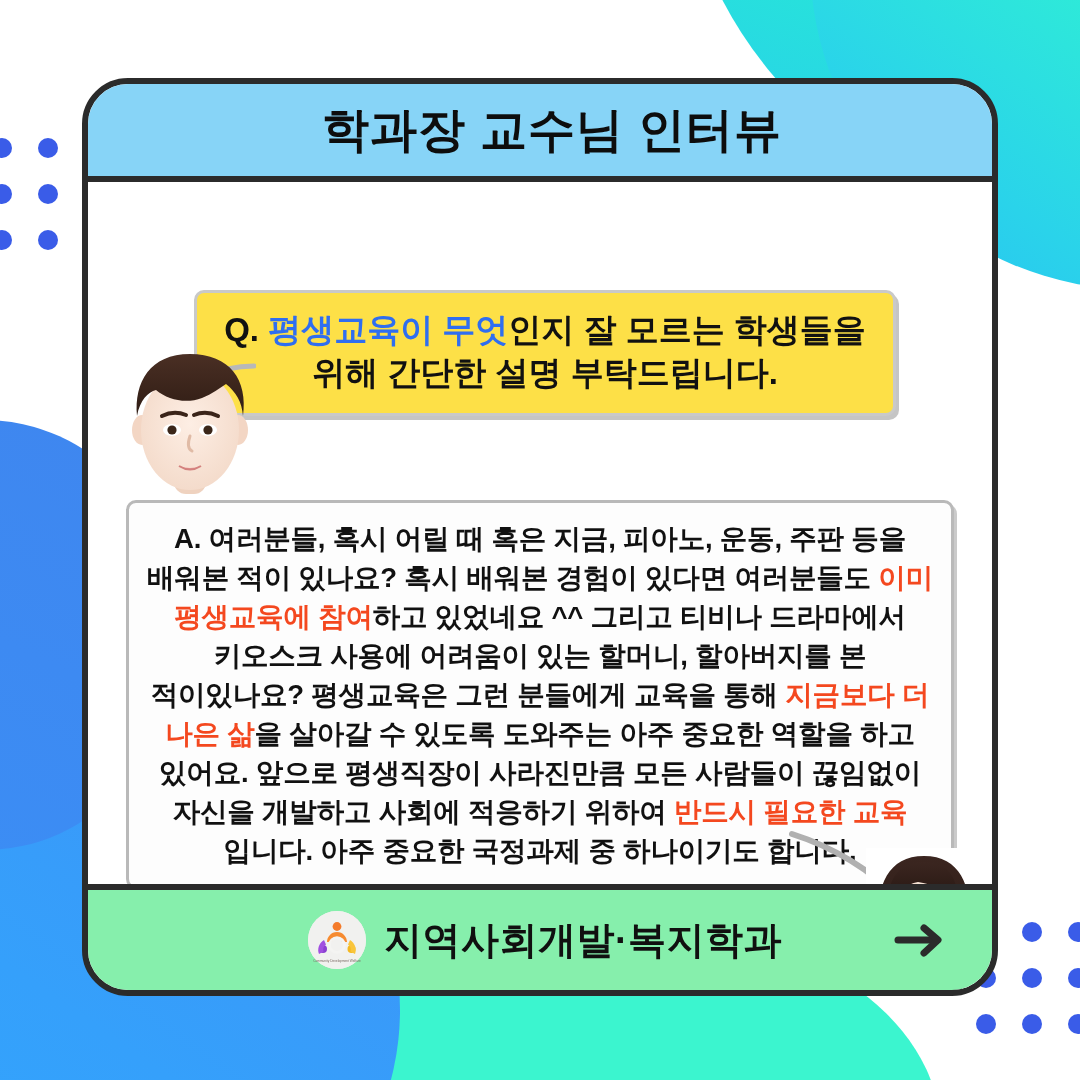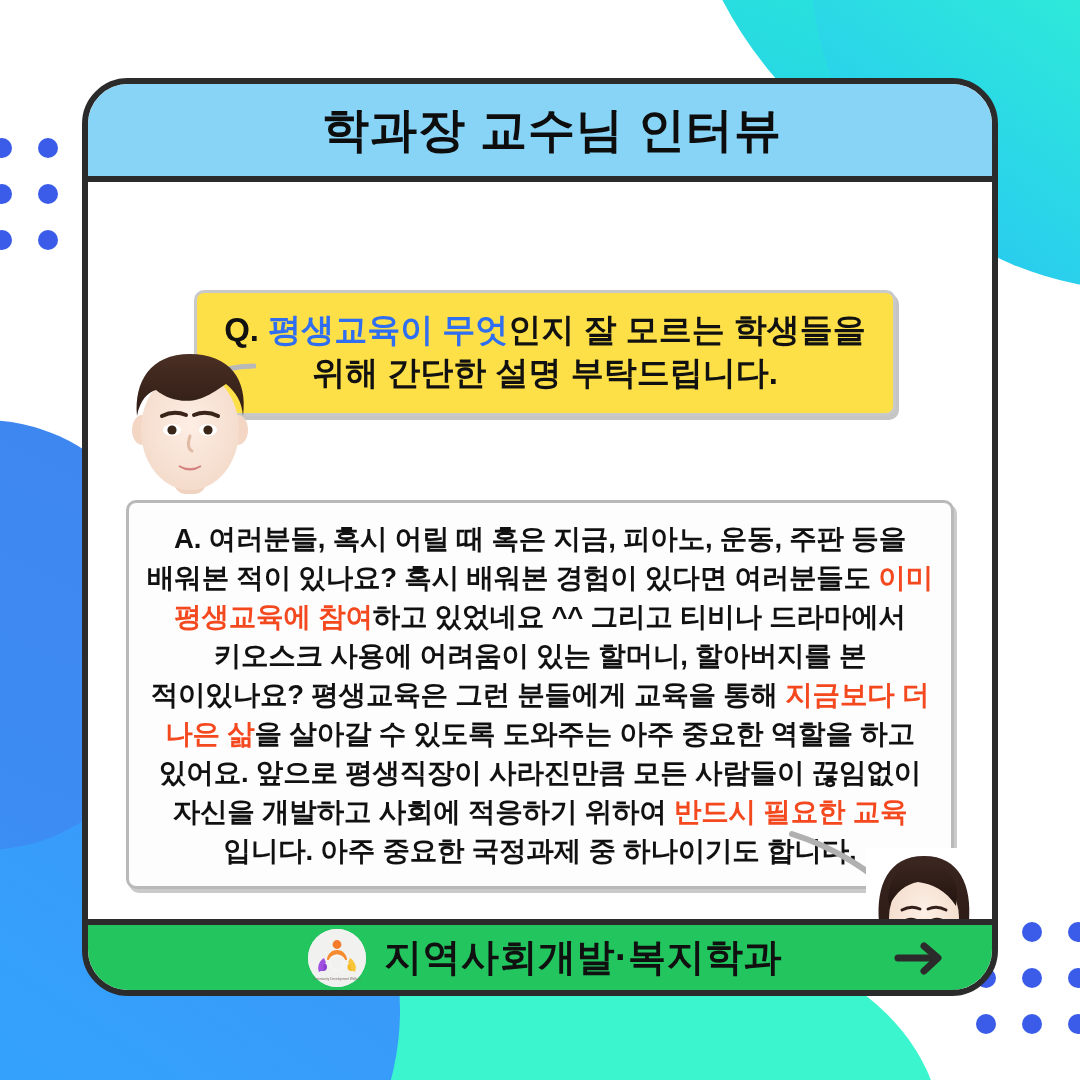--- a/index.html
+++ b/index.html
@@ -124,22 +124,22 @@
   
   #card-body {
     position: relative;
     flex: 1 1 auto;
     background: #ffffff;
   }
 
   
   #card-footer {
     flex: 0 0 auto;
-    height: 71px;
-    background: #22c55e;
+    height: 106px;
+    background: #86efac;
     border-top: 6px solid #2b2b2b;
     display: flex;
     align-items: center;
     position: relative;
   }
   #footer-center {
     display: flex;
     align-items: center;
     gap: 18px;
     margin: 0 auto;

